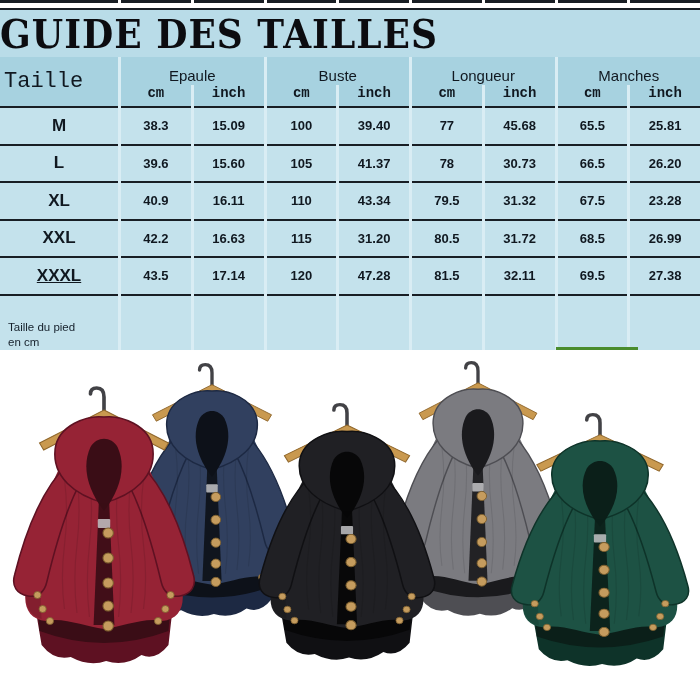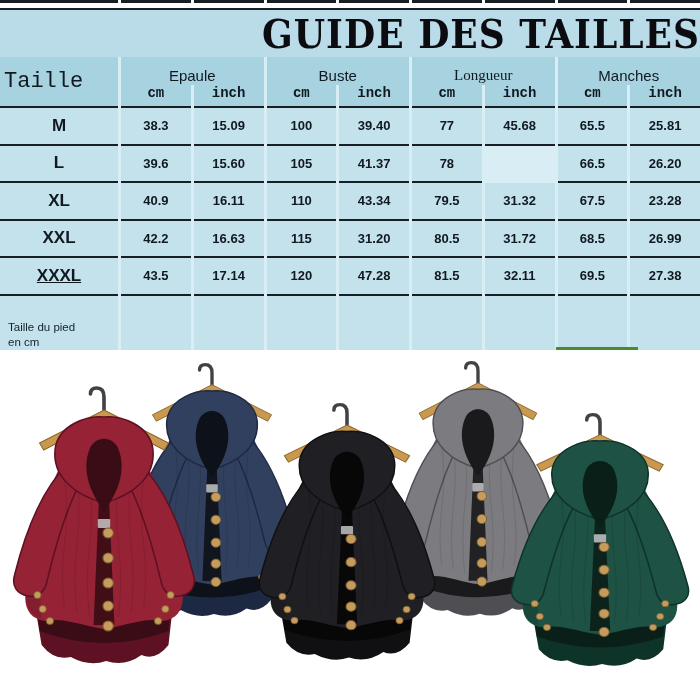--- a/index.html
+++ b/index.html
@@ -5,21 +5,21 @@
   html,body{margin:0;padding:0;}
   body{width:700px;height:700px;overflow:hidden;background:#ffffff;font-family:"Liberation Sans",sans-serif;}
   .screen{position:relative;width:700px;height:700px;background:#ffffff;}
 
   
   .table-wrap{position:absolute;left:0;top:0;width:700px;height:351px;}
   .tick{position:absolute;top:0;height:2.5px;background:var(--line);}
   .title-band{position:absolute;left:0;top:8px;width:700px;height:50px;box-sizing:border-box;
     background:var(--title-band);border-top:2.5px solid var(--line);
     border-bottom:1px solid rgba(35,65,85,.35);
-    display:flex;align-items:center;justify-content:flex-end;}
+    display:flex;align-items:center;justify-content:flex-start;}
   .title{font-family:"DejaVu Serif","Liberation Serif",serif;font-weight:700;font-size:36px;
     letter-spacing:1px;color:#0c0c10;transform:scaleY(1.08);}
   .grid{position:absolute;left:0;top:57px;width:700px;height:293.5px;display:grid;
     grid-template-columns:118px repeat(8,1fr);
     grid-template-rows:28px 23px repeat(5,37.5px) 24px 31px;
     column-gap:3px;background:var(--gridline);}
   .cell{display:flex;align-items:center;justify-content:center;color:var(--text);}
   .corner{grid-column:1;grid-row:1/3;background:var(--header-band);
     border-bottom:2px solid var(--line);justify-content:flex-start;padding-left:4px;box-sizing:border-box;
     font-family:"Liberation Mono",monospace;font-size:22px;}
@@ -72,41 +72,42 @@
       <div class="cell footer-note">
         <div>Taille du pied</div>
         <div>en cm</div>
       </div>
     <div class="cell group" style="grid-area: 1 / 2 / auto / span 2;">Epaule</div>
         <div class="cell sub" style="grid-area: 2 / 2;">cm</div>
         <div class="cell sub" style="grid-area: 2 / 3;">inch</div>
         <div class="cell group" style="grid-area: 1 / 4 / auto / span 2;">Buste</div>
         <div class="cell sub" style="grid-area: 2 / 4;">cm</div>
         <div class="cell sub" style="grid-area: 2 / 5;">inch</div>
-        <div class="cell group" style="grid-area: 1 / 6 / auto / span 2; font-family: Liberation Serif, serif;">Longueur</div>
+        <div class="cell group" style="grid-area: 1 / 6 / auto / span 2;">Longueur</div>
         <div class="cell sub" style="grid-area: 2 / 6;">cm</div>
         <div class="cell sub" style="grid-area: 2 / 7;">inch</div>
         <div class="cell group" style="grid-area: 1 / 8 / auto / span 2;">Manches</div>
         <div class="cell sub" style="grid-area: 2 / 8;">cm</div>
         <div class="cell sub" style="grid-area: 2 / 9;">inch</div>
         <div class="cell size" style="grid-area: 3 / 1;">M</div>
         <div class="cell val" style="grid-area: 3 / 2;">38.3</div>
         <div class="cell val" style="grid-area: 3 / 3;">15.09</div>
         <div class="cell val" style="grid-area: 3 / 4;">100</div>
         <div class="cell val" style="grid-area: 3 / 5;">39.40</div>
         <div class="cell val" style="grid-area: 3 / 6;">77</div>
         <div class="cell val" style="grid-area: 3 / 7;">45.68</div>
         <div class="cell val" style="grid-area: 3 / 8;">65.5</div>
         <div class="cell val" style="grid-area: 3 / 9;">25.81</div>
         <div class="cell size" style="grid-area: 4 / 1;">L</div>
         <div class="cell val" style="grid-area: 4 / 2;">39.6</div>
         <div class="cell val" style="grid-area: 4 / 3;">15.60</div>
         <div class="cell val" style="grid-area: 4 / 4;">105</div>
         <div class="cell val" style="grid-area: 4 / 5;">41.37</div>
         <div class="cell val" style="grid-area: 4 / 6;">78</div>
+        <div class="cell val" style="grid-area: 4 / 7;">30.73</div>
         <div class="cell val" style="grid-area: 4 / 8;">66.5</div>
         <div class="cell val" style="grid-area: 4 / 9;">26.20</div>
         <div class="cell size" style="grid-area: 5 / 1;">XL</div>
         <div class="cell val" style="grid-area: 5 / 2;">40.9</div>
         <div class="cell val" style="grid-area: 5 / 3;">16.11</div>
         <div class="cell val" style="grid-area: 5 / 4;">110</div>
         <div class="cell val" style="grid-area: 5 / 5;">43.34</div>
         <div class="cell val" style="grid-area: 5 / 6;">79.5</div>
         <div class="cell val" style="grid-area: 5 / 7;">31.32</div>
         <div class="cell val" style="grid-area: 5 / 8;">67.5</div>

